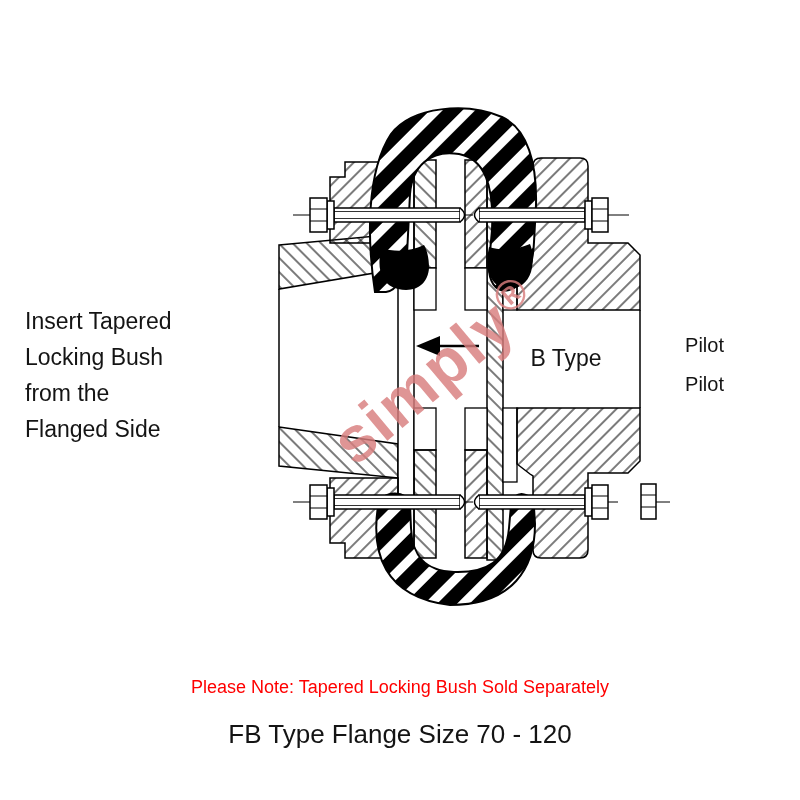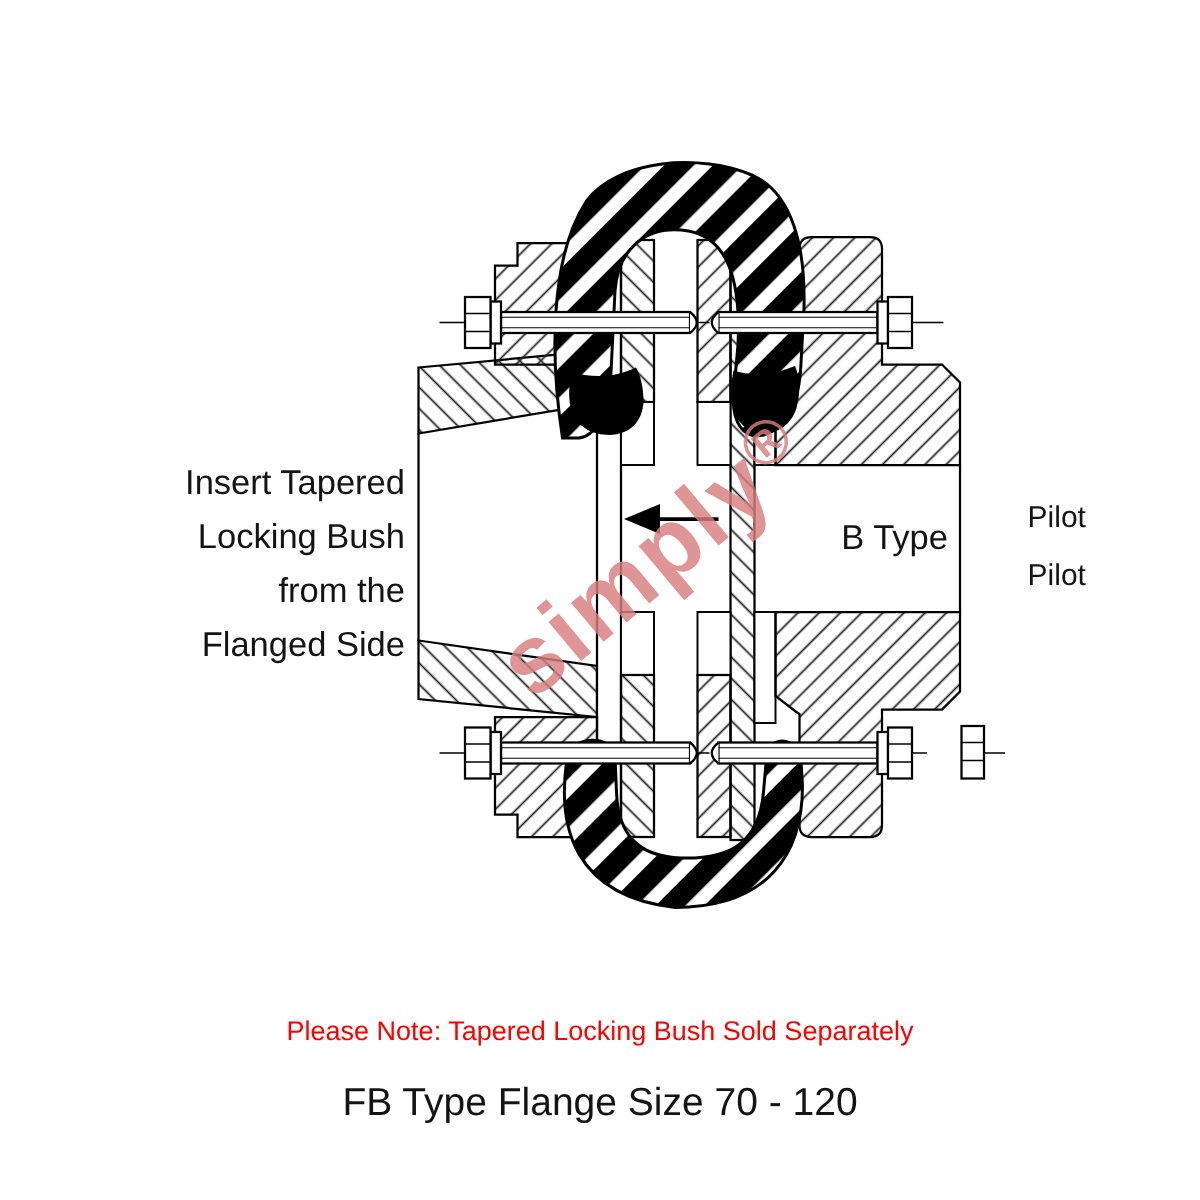--- a/index.html
+++ b/index.html
@@ -1,23 +1,23 @@
 <!DOCTYPE html>
 <html><head>
 <meta charset="utf-8">
 <style>
   html,body{margin:0;padding:0;background:#ffffff;}
   .page{position:relative;width:800px;height:800px;background:#ffffff;overflow:hidden;
         font-family:"Liberation Sans",sans-serif;color:#111;}
   .abs{position:absolute;}
-  .side-note{left:25px;top:303px;width:245px;text-align:right;
+  .side-note{left:25px;top:303px;width:245px;text-align:left;
              font-size:23px;line-height:36px;color:#141414;}
   .lbl{font-size:23px;color:#141414;white-space:nowrap;}
   .f-lbl{left:288px;top:343px;width:100px;text-align:center;}
-  .b-lbl{left:532px;top:345px;width:100px;text-align:right;}
+  .b-lbl{left:516px;top:345px;width:100px;text-align:center;}
   .pilot-lbl{left:652px;top:326px;width:105px;text-align:center;font-size:20px;line-height:39px;}
   .footer-note{left:0;right:0;top:677px;text-align:center;font-size:18px;}
   .footer-title{left:0;right:0;top:719px;text-align:center;font-size:26px;color:#141414;}
   svg{position:absolute;left:0;top:0;}
   .wm{font-family:"Liberation Sans",sans-serif;font-weight:bold;letter-spacing:2px;opacity:.82;}
 </style>
 </head>
 <body>
 
 <div class="page">

